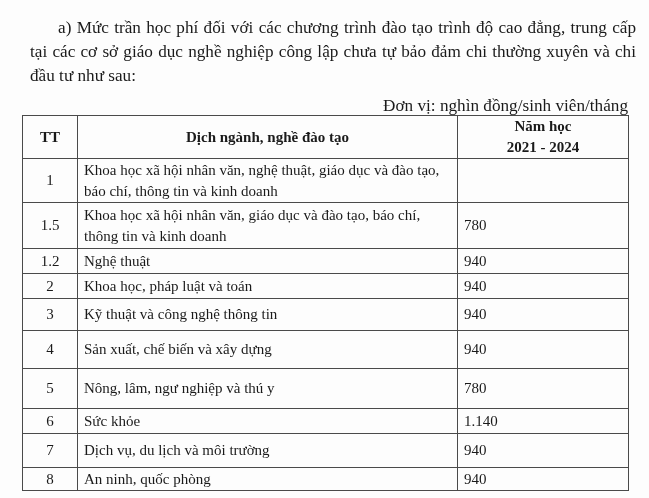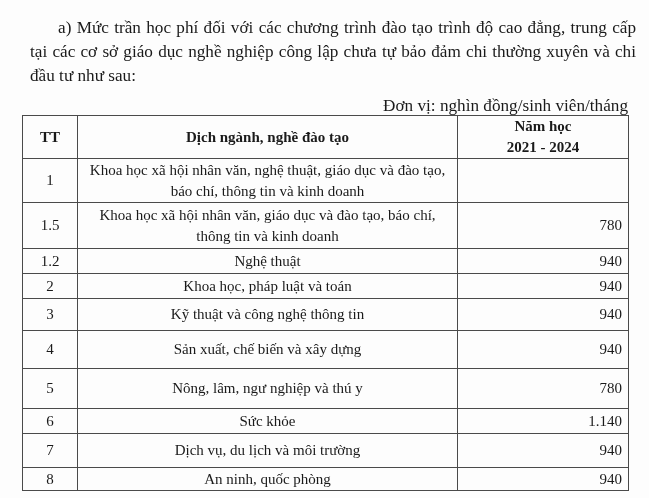--- a/index.html
+++ b/index.html
@@ -26,22 +26,22 @@
     font-size: 15px;
   }
   td, th {
     border: 1px solid #4a4a4a;
     padding: 0 6px;
     vertical-align: middle;
     line-height: 21px;
   }
   th { font-weight: bold; text-align: center; }
   td.tt { text-align: center; width: 42px; }
-  td.name { text-align: center; padding-left: 6px; }
-  td.val { text-align: right; width: 158px; }
+  td.name { text-align: left; padding-left: 6px; }
+  td.val { text-align: left; width: 158px; }
 </style>
 </head>
 <body>
 
 <p class="para"><span class="indent"></span><span>a) Mức trần học phí đối với các chương trình đào tạo trình độ cao đẳng, trung cấp tại các cơ sở giáo dục nghề nghiệp công lập chưa tự bảo đảm chi thường xuyên và chi đầu tư như sau:</span></p>
 
 <div class="unit">Đơn vị: nghìn đồng/sinh viên/tháng</div>
 
 <table>
   <thead>

